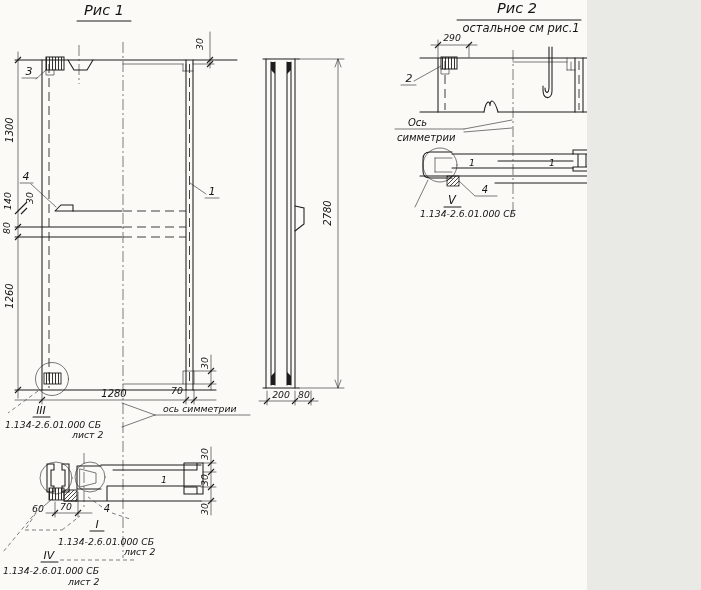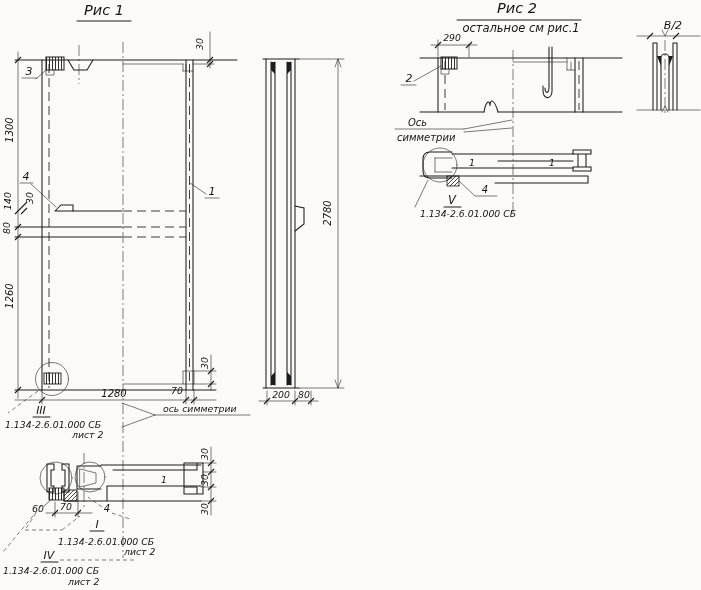--- a/index.html
+++ b/index.html
@@ -1,16 +1,16 @@
 <!DOCTYPE html>
 <html><head>
 <meta charset="utf-8">
 <style>
   html,body{margin:0;padding:0;background:#e9e9e6;}
-  .sheet{position:relative;width:701px;height:590px;background:#fbfaf7;overflow:hidden;}
+  .sheet{position:relative;width:587px;height:590px;background:#fbfaf7;overflow:hidden;}
   svg{display:block;}
   .ink{stroke:#1d1d1d;fill:none;stroke-width:1.05;stroke-linecap:round;}
   .thin{stroke:#222;fill:none;stroke-width:0.6;stroke-linecap:round;}
   .tick{stroke:#1d1d1d;fill:none;stroke-width:1.1;}
   .hid{stroke:#1d1d1d;fill:none;stroke-width:0.85;stroke-dasharray:9 5;}
   .cl{stroke:#2a2a2a;fill:none;stroke-width:0.6;stroke-dasharray:11 3 2 3;}
   .ldr{stroke:#2a2a2a;fill:none;stroke-width:0.6;stroke-dasharray:4 3;}
   .fil{fill:#1d1d1d;stroke:none;}
   text{font-family:"DejaVu Sans",sans-serif;font-style:italic;fill:#141414;}
   .t15{font-size:14.5px;}

